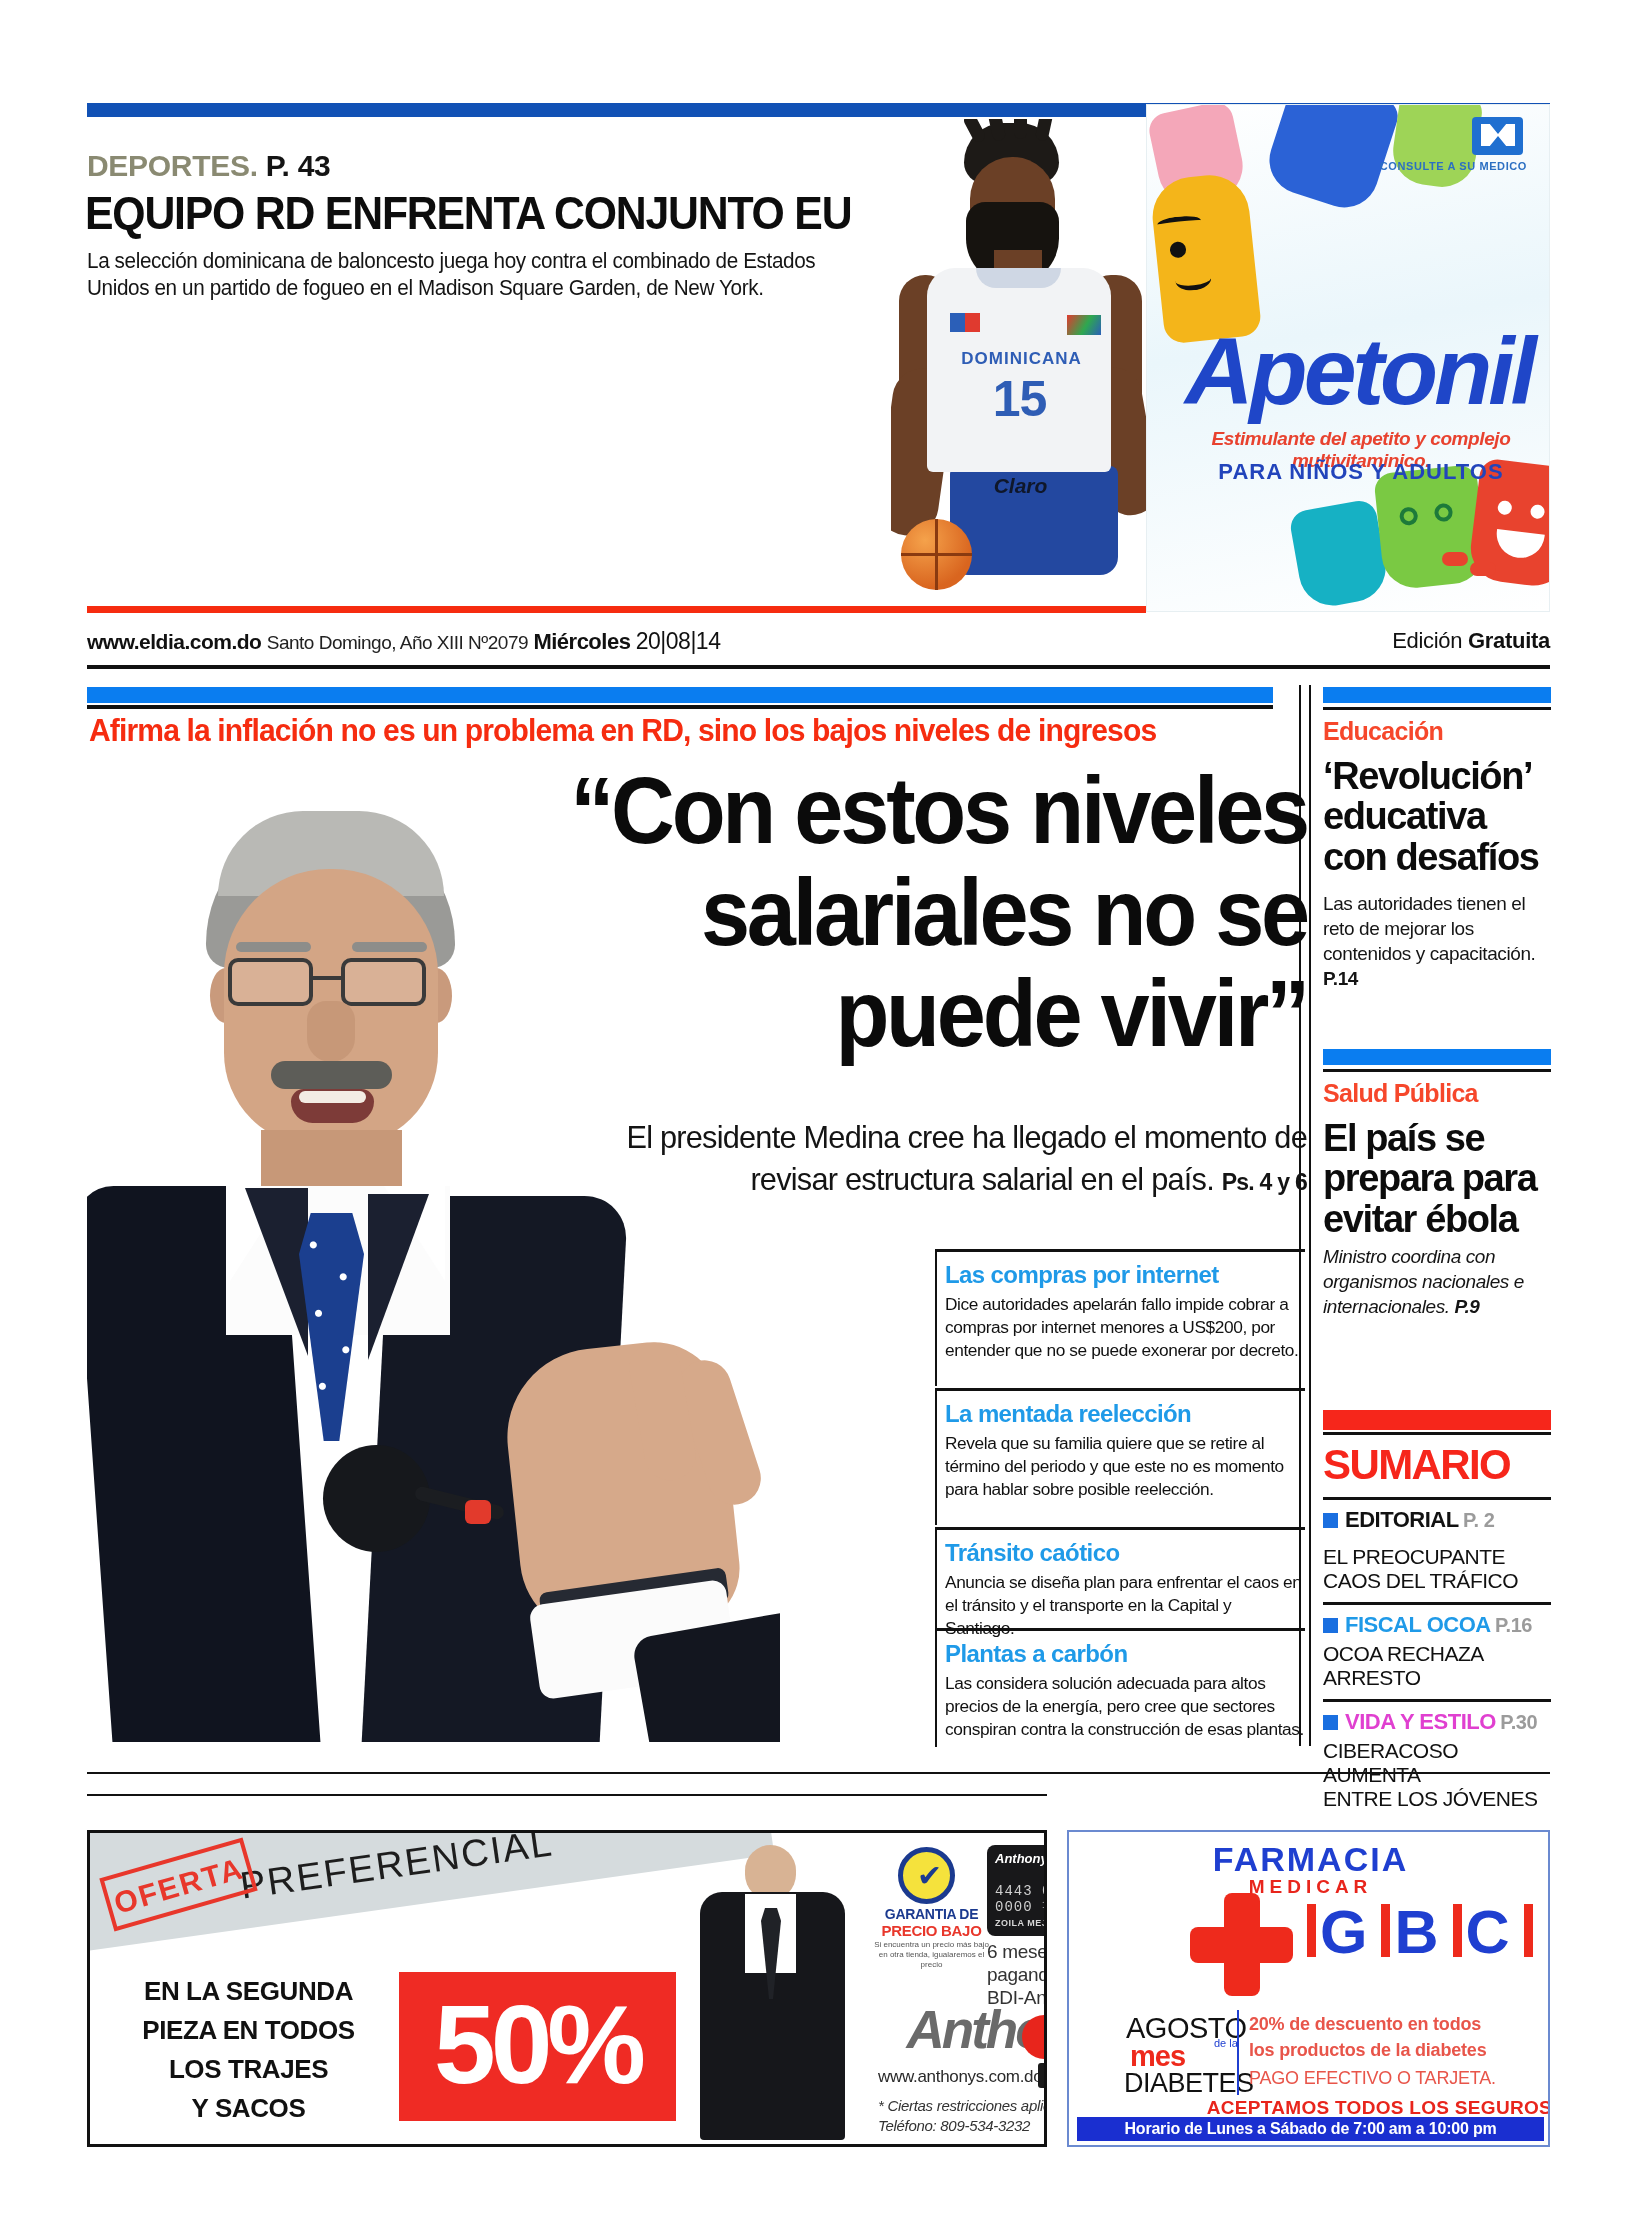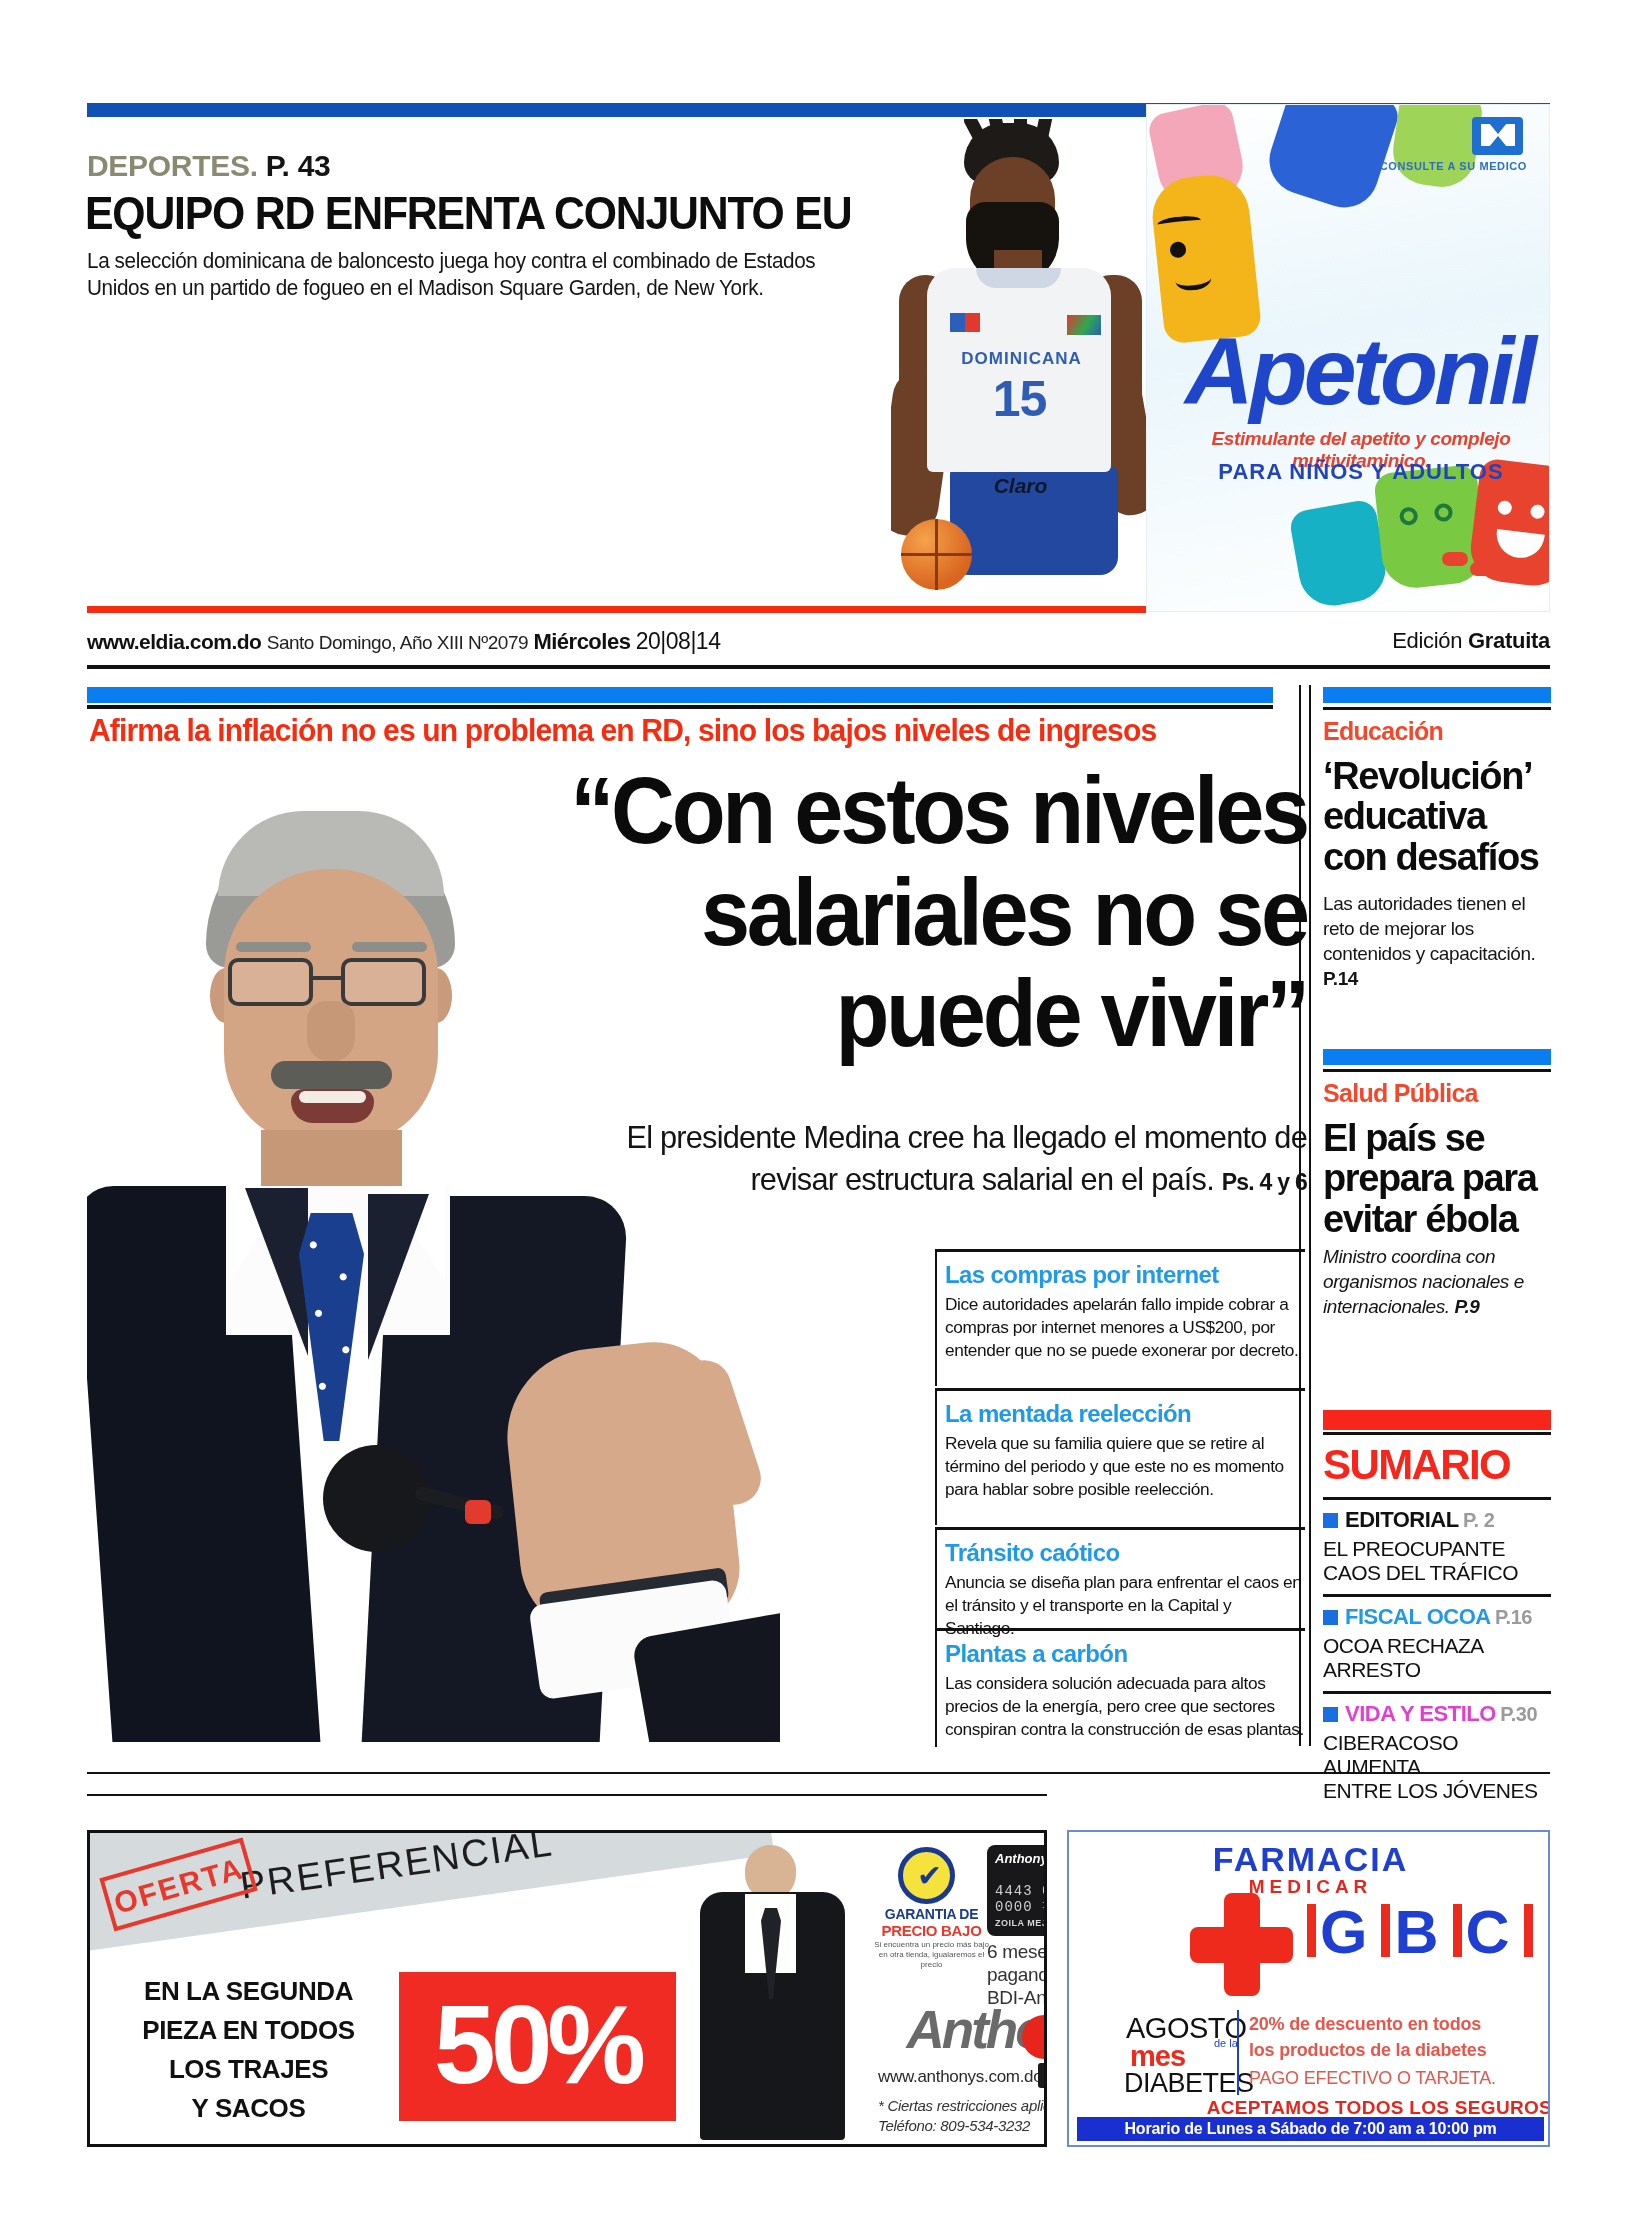--- a/index.html
+++ b/index.html
@@ -447,21 +447,21 @@
 
   <div style="position:absolute; left:1323px; top:1410px; width:228px; height:20px; background:#f6261b;"></div>
   <div class="blackbar" style="left:1323px; top:1432px; width:228px; height:3px;"></div>
 
   <div class="rcol" style="top:1441px;">
     <div class="sumario-title">SUMARIO</div>
 
     <div class="sum-item-rule" style="margin-top:8px;"></div>
     <div style="padding-top:7px;">
       <div><span class="sq"></span><span class="sum-sec" style="color:#111">EDITORIAL</span> <span class="sum-pg">P. 2</span></div>
-      <div class="sum-txt" style="margin-top:4px;">EL PREOCUPANTE</div>
+      <div class="sum-txt" style="margin-top:12px;">EL PREOCUPANTE</div>
       <div class="sum-txt">CAOS DEL TRÁFICO</div>
     </div>
 
     <div class="sum-item-rule" style="margin-top:9px;"></div>
     <div style="padding-top:7px;">
       <div><span class="sq"></span><span class="sum-sec" style="color:#1f9ae8">FISCAL OCOA</span> <span class="sum-pg">P.16</span></div>
       <div class="sum-txt" style="margin-top:4px;">OCOA RECHAZA ARRESTO</div>
     </div>
 
     <div class="sum-item-rule" style="margin-top:9px;"></div>

